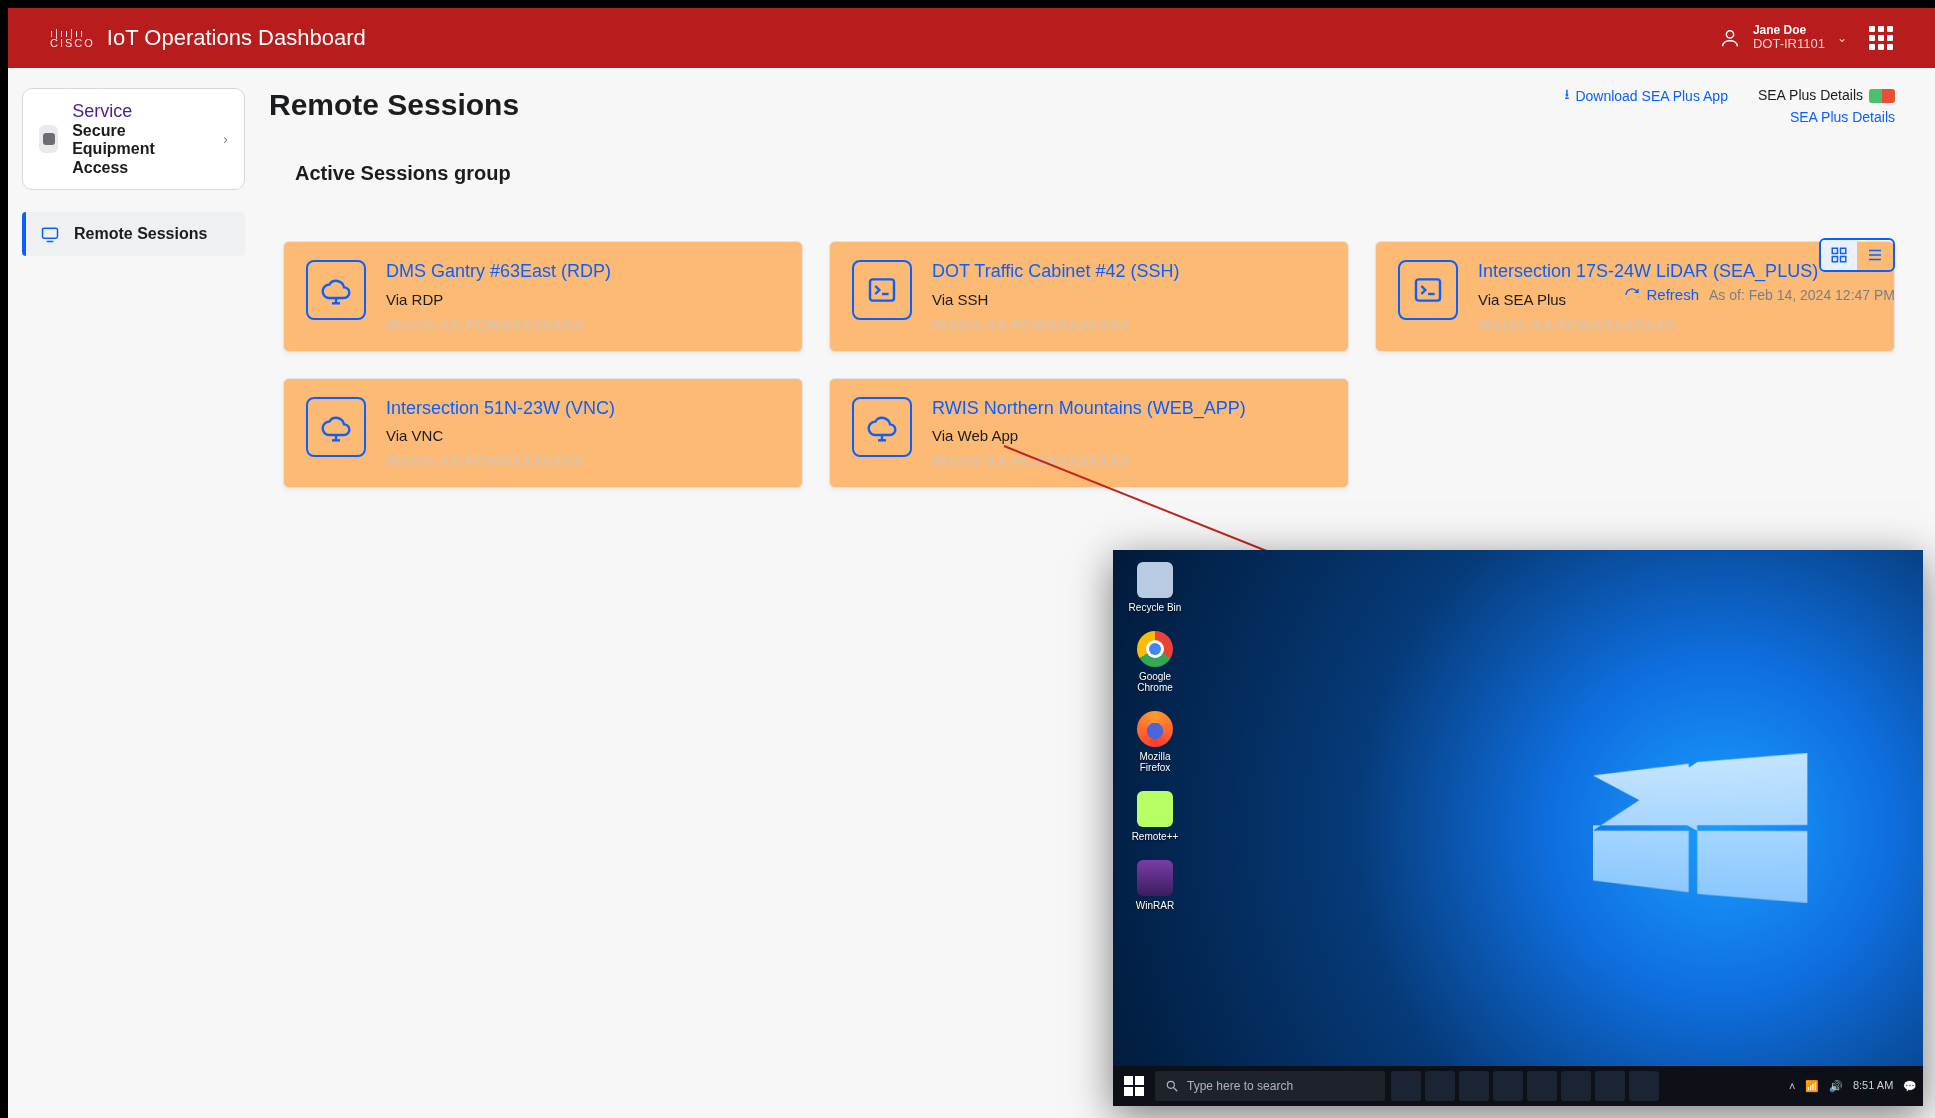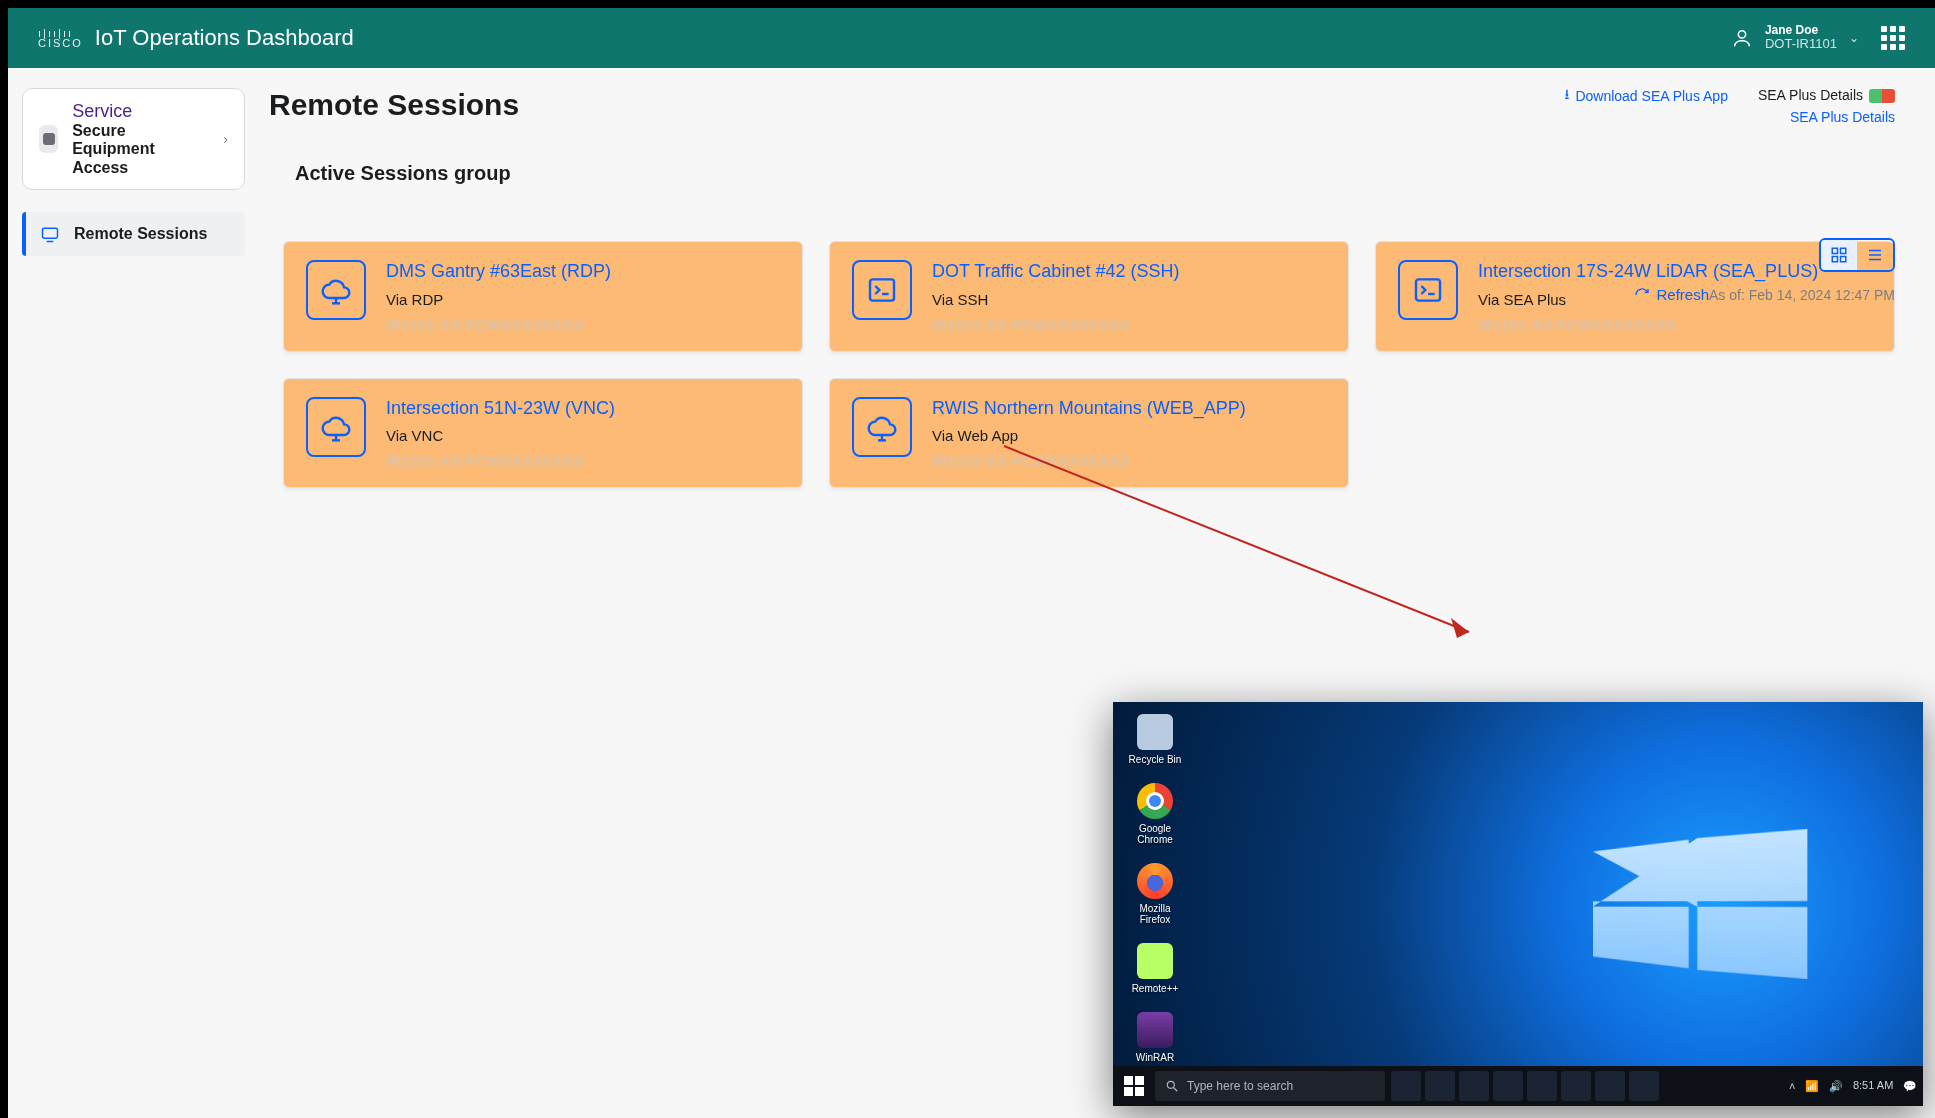--- a/index.html
+++ b/index.html
@@ -1,19 +1,19 @@
 <!DOCTYPE html>
 <html><head>
 <meta charset="utf-8">
 <style>
   * { box-sizing: border-box; margin: 0; padding: 0; }
   html, body { width: 1935px; height: 1118px; font-family: "Segoe UI", Arial, sans-serif; background: #f7f7f8; color: #1b1c1d; overflow: hidden; border: 4px solid #000; }
 
   
-  .topbar { height: 60px; background: #0f766e; color: #fff; display: flex; align-items: center; padding: 0 30px; }
+  .topbar { height: 60px; background: #b91c1c; color: #fff; display: flex; align-items: center; padding: 0 42px; }
   .cisco-logo { font-size: 11px; letter-spacing: 2px; line-height: 10px; opacity: .9; margin-right: 12px; }
   .app-title { font-size: 22px; font-weight: 400; }
   .topbar-spacer { flex: 1; }
   .user-block { display: flex; align-items: center; gap: 12px; cursor: pointer; }
   .user-block svg { width: 22px; height: 22px; fill: none; stroke: #fff; stroke-width: 1.6; }
   .user-text { line-height: 1.15; }
   .user-text .name { font-size: 12px; font-weight: 600; }
   .user-text .org  { font-size: 13px; opacity: .8; }
   .caret-down { font-size: 12px; opacity: .8; }
   .apps-grid { width: 24px; height: 24px; margin-left: 22px; display: grid; grid-template-columns: repeat(3,6px); grid-template-rows: repeat(3,6px); gap: 3px; cursor: pointer; }
@@ -38,38 +38,38 @@
   .link-blue { color: #0a60ff; cursor: pointer; display: flex; align-items: center; gap: 6px; }
   .right-links { text-align: right; line-height: 1.6; }
   .right-links .meter { display:inline-block; width:26px; height:14px; border-radius:3px; background:linear-gradient(90deg,#49c26b 50%, #e94f36 50%); vertical-align:middle; margin-left:6px; }
 
   .section-title { font-size: 20px; font-weight: 800; margin: 40px 0 18px 26px; }
   .view-toggle { position: absolute; right: 40px; top: 170px; display: flex; border: 2px solid #0a60ff; border-radius: 6px; overflow: hidden; }
   .view-toggle .btn { width: 36px; height: 30px; display:flex; align-items:center; justify-content:center; cursor:pointer; }
   .view-toggle .btn.active { background:#e9f1ff; }
   .view-toggle svg { width:18px; height:18px; stroke:#0a60ff; stroke-width:2; fill:none; }
 
-  .refresh-row { position:absolute; right:40px; top:218px; font-size:14px; color:#7b7e84; display:flex; align-items:center; }
+  .refresh-row { position:absolute; right:40px; top:218px; font-size:14px; color:#7b7e84; display:flex; align-items:center; gap:10px; }
   .refresh-row .link-blue { font-size:15px; }
 
   .cards-wrap { margin: 56px 0 0 14px; display:grid; grid-template-columns: repeat(3, 520px); gap: 26px 26px; }
   .card { background:#fdba74; border:1px solid #e1e3e6; border-radius:6px; padding:18px 22px; display:flex; gap:20px; box-shadow:0 3px 4px rgba(0,0,0,.05); }
   .card-icon { width:60px; height:60px; border:2px solid #0a60ff; border-radius:8px; display:flex; align-items:center; justify-content:center; flex-shrink:0; }
   .card-icon svg { width:32px; height:32px; stroke:#0a60ff; fill:none; stroke-width:1.8; }
   .card-title { color:#0a60ff; font-size:18px; font-weight:500; cursor:pointer; line-height:1.25; }
   .card-sub { font-size:15px; color:#1b1c1d; margin-top:8px; }
   .card-dim { font-size:15px; color:#c9c9c9; filter: blur(1px); margin-top:8px; letter-spacing:.3px; }
 
   
   .arrow-svg { position:absolute; left:740px; top:368px; width:560px; height:230px; pointer-events:none; }
   .arrow-svg line { stroke:#c1271e; stroke-width:2; }
   .arrow-svg polygon { fill:#c1271e; }
 
   
-  .win { position:absolute; right:12px; bottom:12px; width:810px; height:404px; background: radial-gradient(circle at 75% 50%, #1a9dff 0%, #0f6fe0 25%, #063a78 55%, #011a3a 100%); box-shadow:0 10px 40px rgba(0,0,0,.5); color:#fff; overflow:hidden; }
+  .win { position:absolute; right:12px; bottom:12px; width:810px; height:556px; background: radial-gradient(circle at 75% 50%, #1a9dff 0%, #0f6fe0 25%, #063a78 55%, #011a3a 100%); box-shadow:0 10px 40px rgba(0,0,0,.5); color:#fff; overflow:hidden; }
   .win::after {  content:""; position:absolute; right:120px; top:50%; width:220px; height:140px; transform:translateY(-50%) perspective(400px) rotateY(-14deg);
      background:
        linear-gradient(#cde9ff,#8fcaff); opacity:.95;
      clip-path: polygon(0 10%, 48% 4%, 48% 48%, 0 48%, 0 10%, 0 52%, 48% 52%, 48% 96%, 0 90%, 0 52%, 52% 3%, 100% 0, 100% 48%, 52% 48%, 52% 3%, 52% 52%, 100% 52%, 100% 100%, 52% 97%, 52% 52%);
   }
   .desk-icons { position:absolute; left:12px; top:12px; display:flex; flex-direction:column; gap:18px; }
   .di { width:60px; display:flex; flex-direction:column; align-items:center; gap:4px; font-size:10px; text-align:center; text-shadow:0 1px 2px rgba(0,0,0,.7); }
   .di .ico { width:36px; height:36px; border-radius:6px; display:flex; align-items:center; justify-content:center; font-size:20px; }
   .ico.bin { background:#b8cbe0; }
   .ico.chrome { background: conic-gradient(#ea4335 0 120deg,#34a853 120deg 240deg,#fbbc05 240deg 360deg); border-radius:50%; position:relative; }

